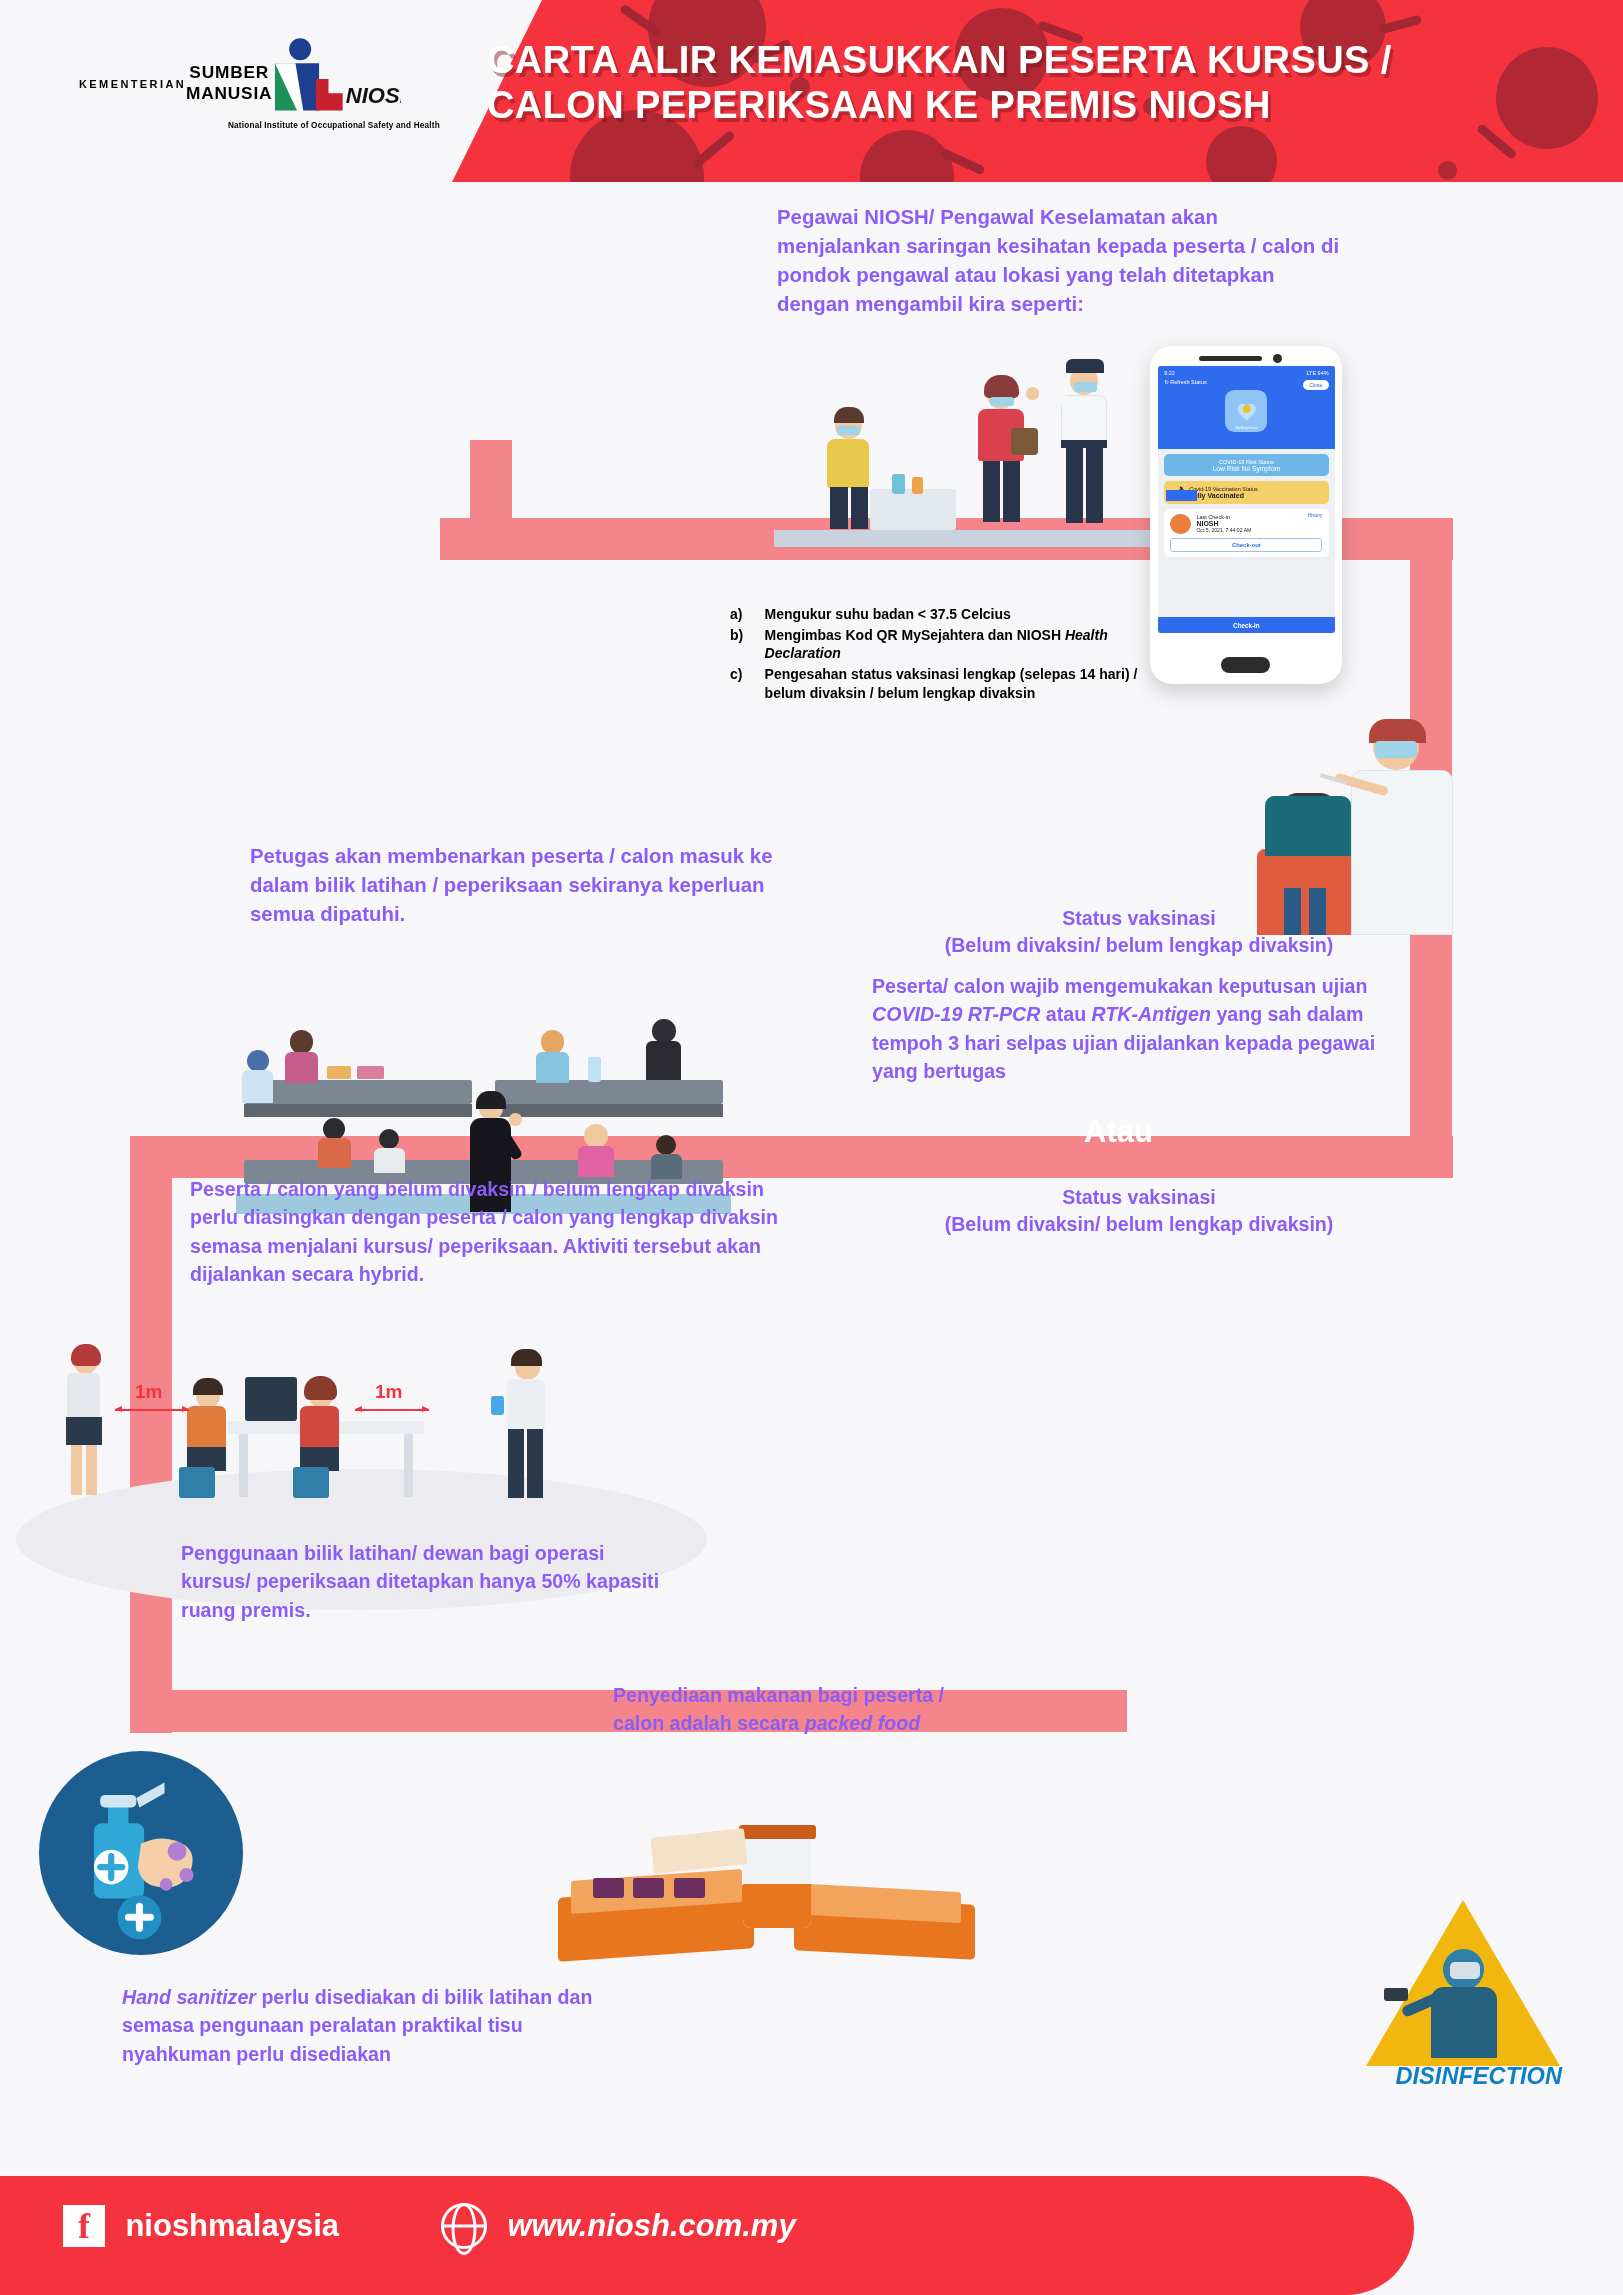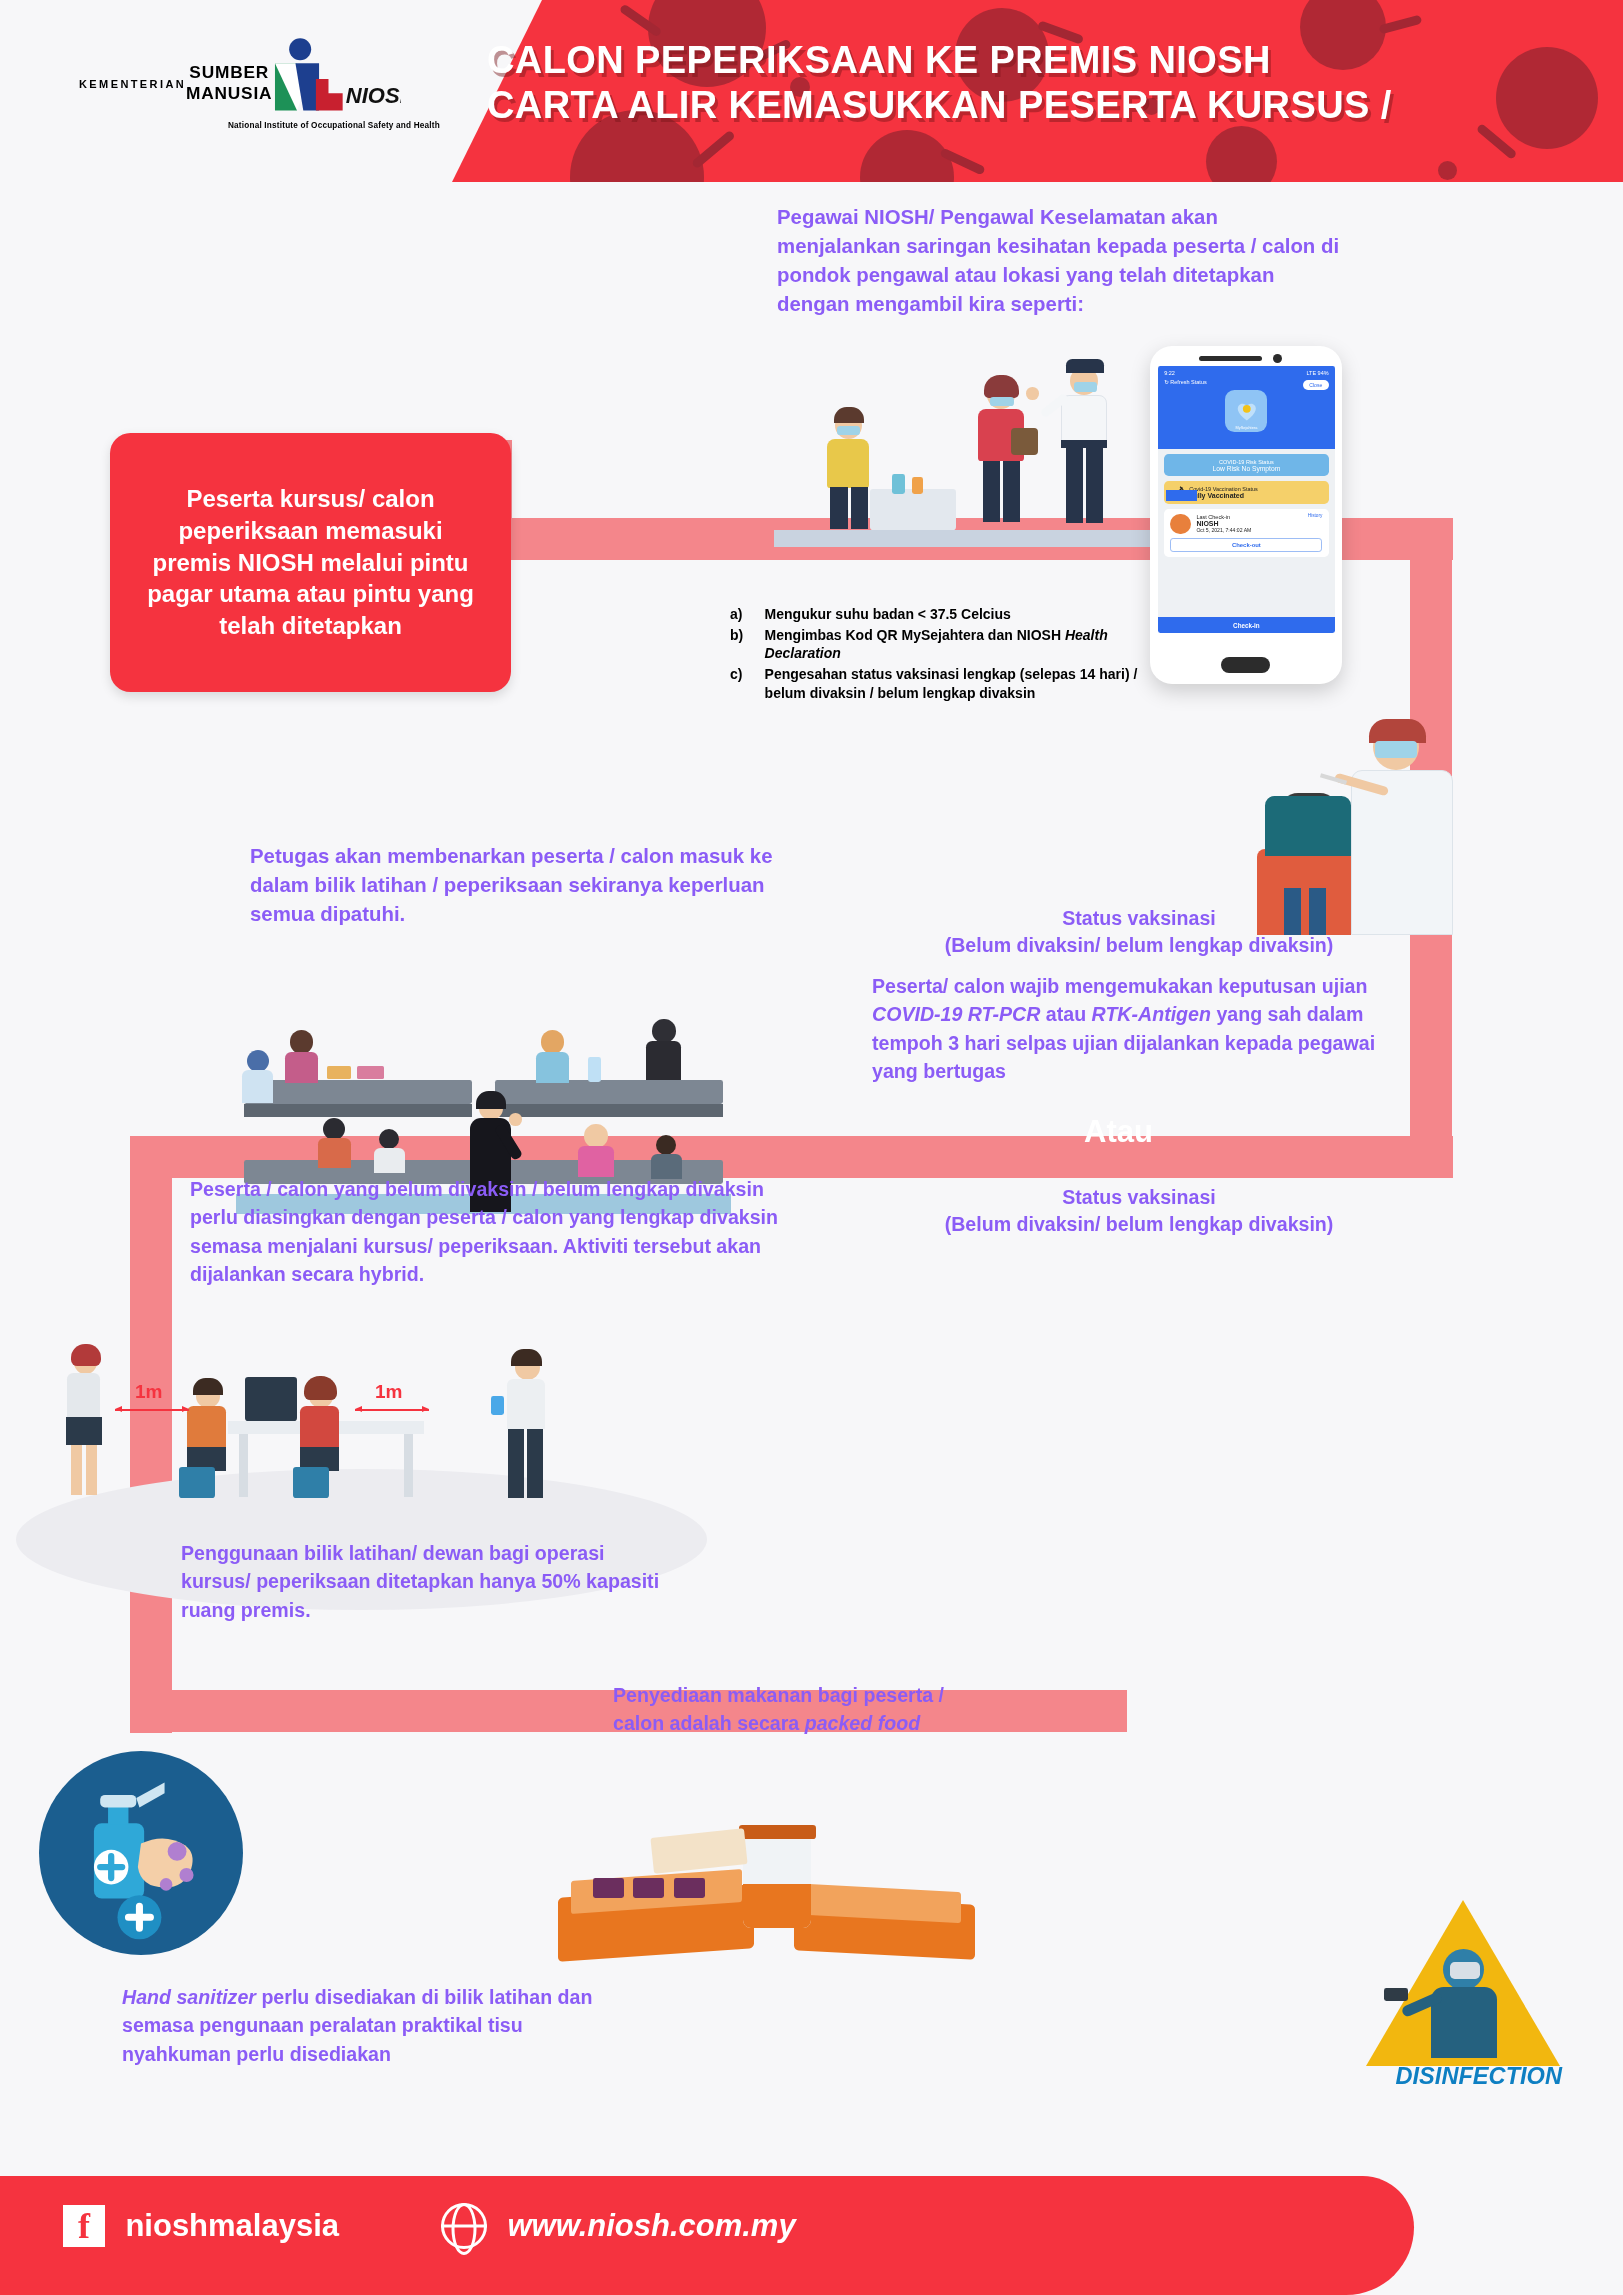--- a/index.html
+++ b/index.html
@@ -157,22 +157,22 @@
     <div class="virus-spike" style="left:927px;top:19.6px;width:43px;height:9.4px;transform:rotate(-15deg);"></div>
     <div class="virus-spike" style="left:236px;top:145px;width:51px;height:9.4px;transform:rotate(-40deg);"></div>
     <div class="virus-spike" style="left:487px;top:157px;width:47px;height:9.4px;transform:rotate(25deg);"></div>
     <div class="virus-spike" style="left:1021px;top:137px;width:47px;height:9.4px;transform:rotate(40deg);"></div>
     <div class="virus-deco" style="left:338px;top:77px;width:20.4px;height:20.4px;"></div>
     <div class="virus-deco" style="left:691px;top:98px;width:17.3px;height:17.3px;"></div>
     <div class="virus-deco" style="left:986px;top:161px;width:19px;height:19px;"></div>
   </div>
 
   <div class="header-title">
+    <div>CARTA ALIR KEMASUKKAN PESERTA KURSUS /</div>
     <div>CALON PEPERIKSAAN KE PREMIS NIOSH</div>
-    <div>CARTA ALIR KEMASUKKAN PESERTA KURSUS /</div>
   </div>
 
   <div class="logos">
     <div class="crest">
       <svg width="94" height="85" viewBox="0 0 120 108">
         <circle cx="60" cy="14" r="9" fill="#f2c21a"></circle>
         <path d="M30 28 q-14 20 -6 48 q4 14 16 16" stroke="#e07b1f" stroke-width="7" fill="none"></path>
         <path d="M90 28 q14 20 6 48 q-4 14 -16 16" stroke="#e07b1f" stroke-width="7" fill="none"></path>
         <rect x="38" y="28" width="44" height="46" fill="#fff" stroke="#222" stroke-width="2"></rect>
         <rect x="38" y="28" width="44" height="12" fill="#c8102e"></rect>
@@ -235,25 +235,20 @@
       <div style="position:absolute;left:23.6px;top:17.3px;width:23.6px;height:9.4px;background:#9fd3e8;border-radius:3.1px;"></div>
       <div style="position:absolute;left:11px;top:30px;width:46px;height:53px;background:#f4f6f8;border-radius:7.9px 7.9px 3.1px 3.1px;border:1.6px solid #dfe4ea;"></div>
       <div style="position:absolute;left:11px;top:75px;width:46px;height:7.9px;background:#27344a;"></div>
       <div style="position:absolute;left:-11px;top:36px;width:31px;height:9.4px;background:#f4f6f8;transform:rotate(-38deg);border-radius:4.7px;"></div>
       <div style="position:absolute;left:-23.6px;top:22px;width:12.6px;height:12.6px;border-radius:50%;background:#f0c9a3;"></div>
       <div style="position:absolute;left:15.7px;top:83px;width:17.3px;height:75px;background:#27344a;"></div>
       <div style="position:absolute;left:36px;top:83px;width:17.3px;height:75px;background:#27344a;"></div>
     </div>
   </div>
 
-  <div class="redbox" style="left:110px; top:433px; width:401px; height:259px; padding:30px 27px;
-              font-size:24px; line-height:1.33; text-align:center; display:flex;
-              align-items:center; justify-content:center;">
-    <div>Peserta kursus/ calon peperiksaan memasuki premis NIOSH melalui pintu pagar utama atau pintu yang telah ditetapkan</div>
-  </div>
 
   <div style="position:absolute; left:730px; top:605px; width:440px;">
     <div style="display:flex; gap:11px; font-size:14px; line-height:1.32; margin-bottom:2.4px;">
       <div style="width:23.6px; font-weight:bold;">a)</div>
       <div style="flex:1; font-weight:bold;">Mengukur suhu badan &lt; 37.5 Celcius</div>
     </div>
     <div style="display:flex; gap:11px; font-size:14px; line-height:1.32; margin-bottom:2.4px;">
       <div style="width:23.6px; font-weight:bold;">b)</div>
       <div style="flex:1; font-weight:bold;">Mengimbas <b>Kod QR MySejahtera</b> dan <b>NIOSH <i>Health Declaration</i></b></div>
     </div>

